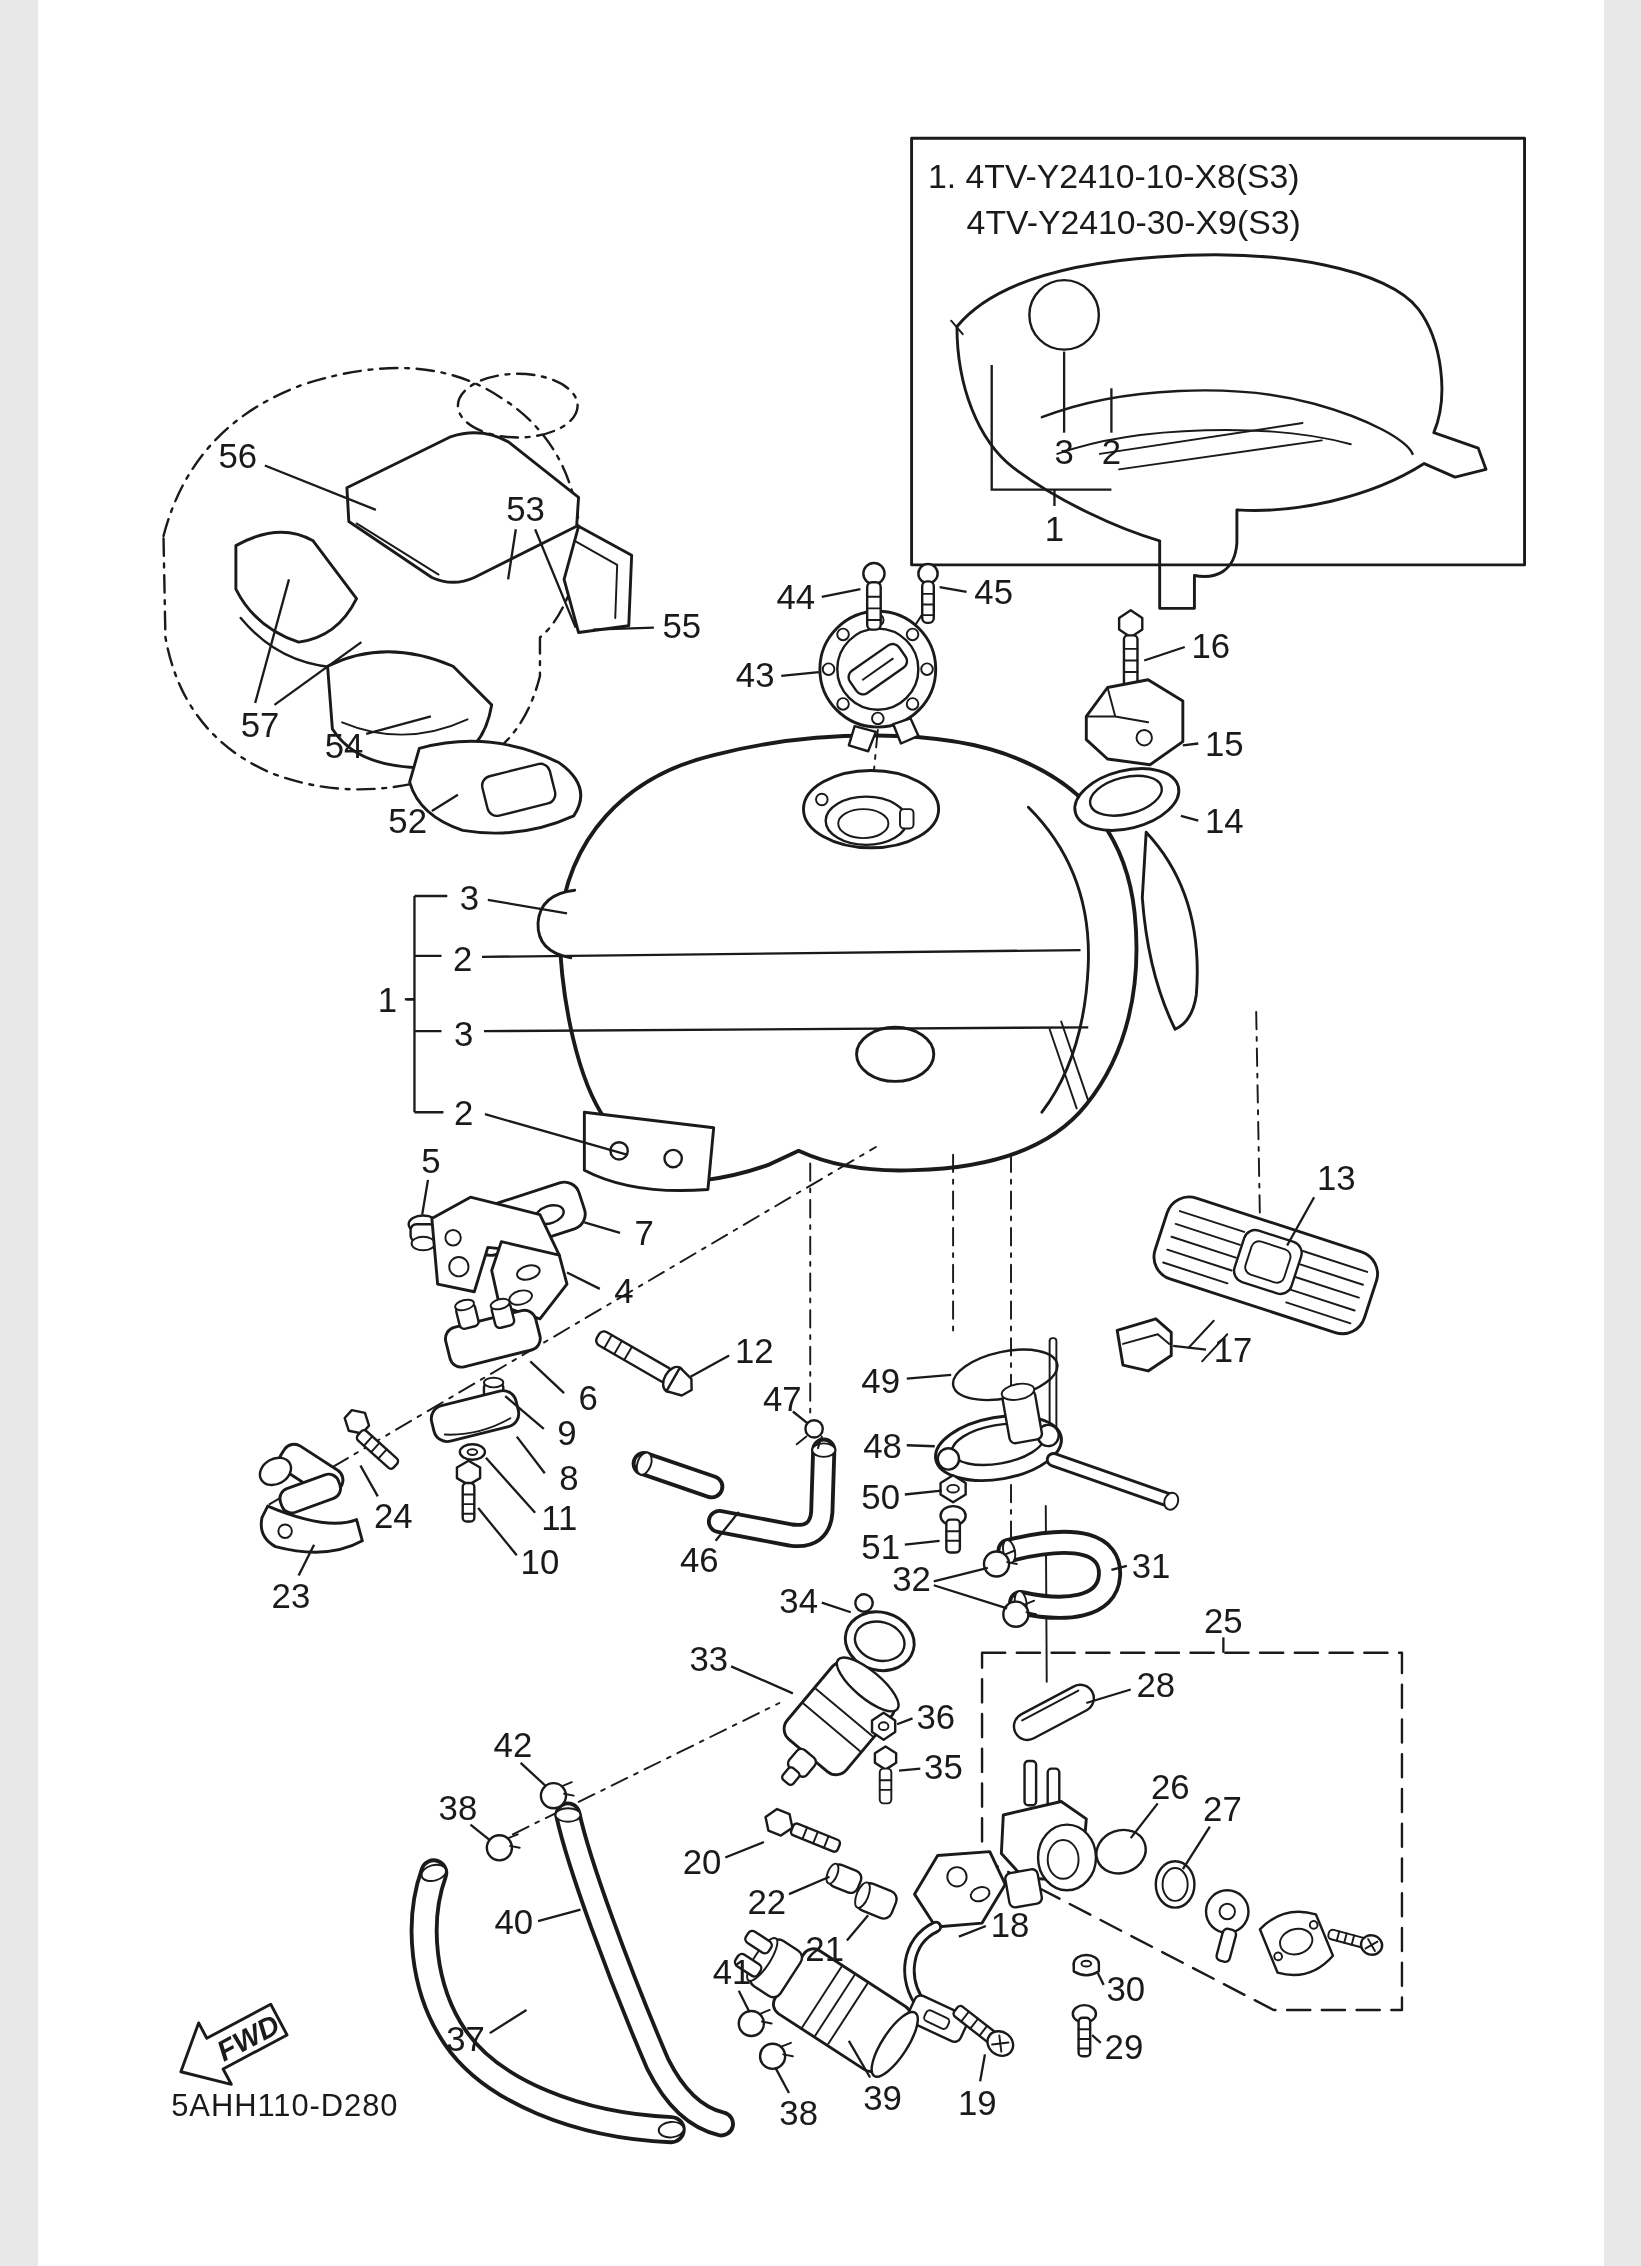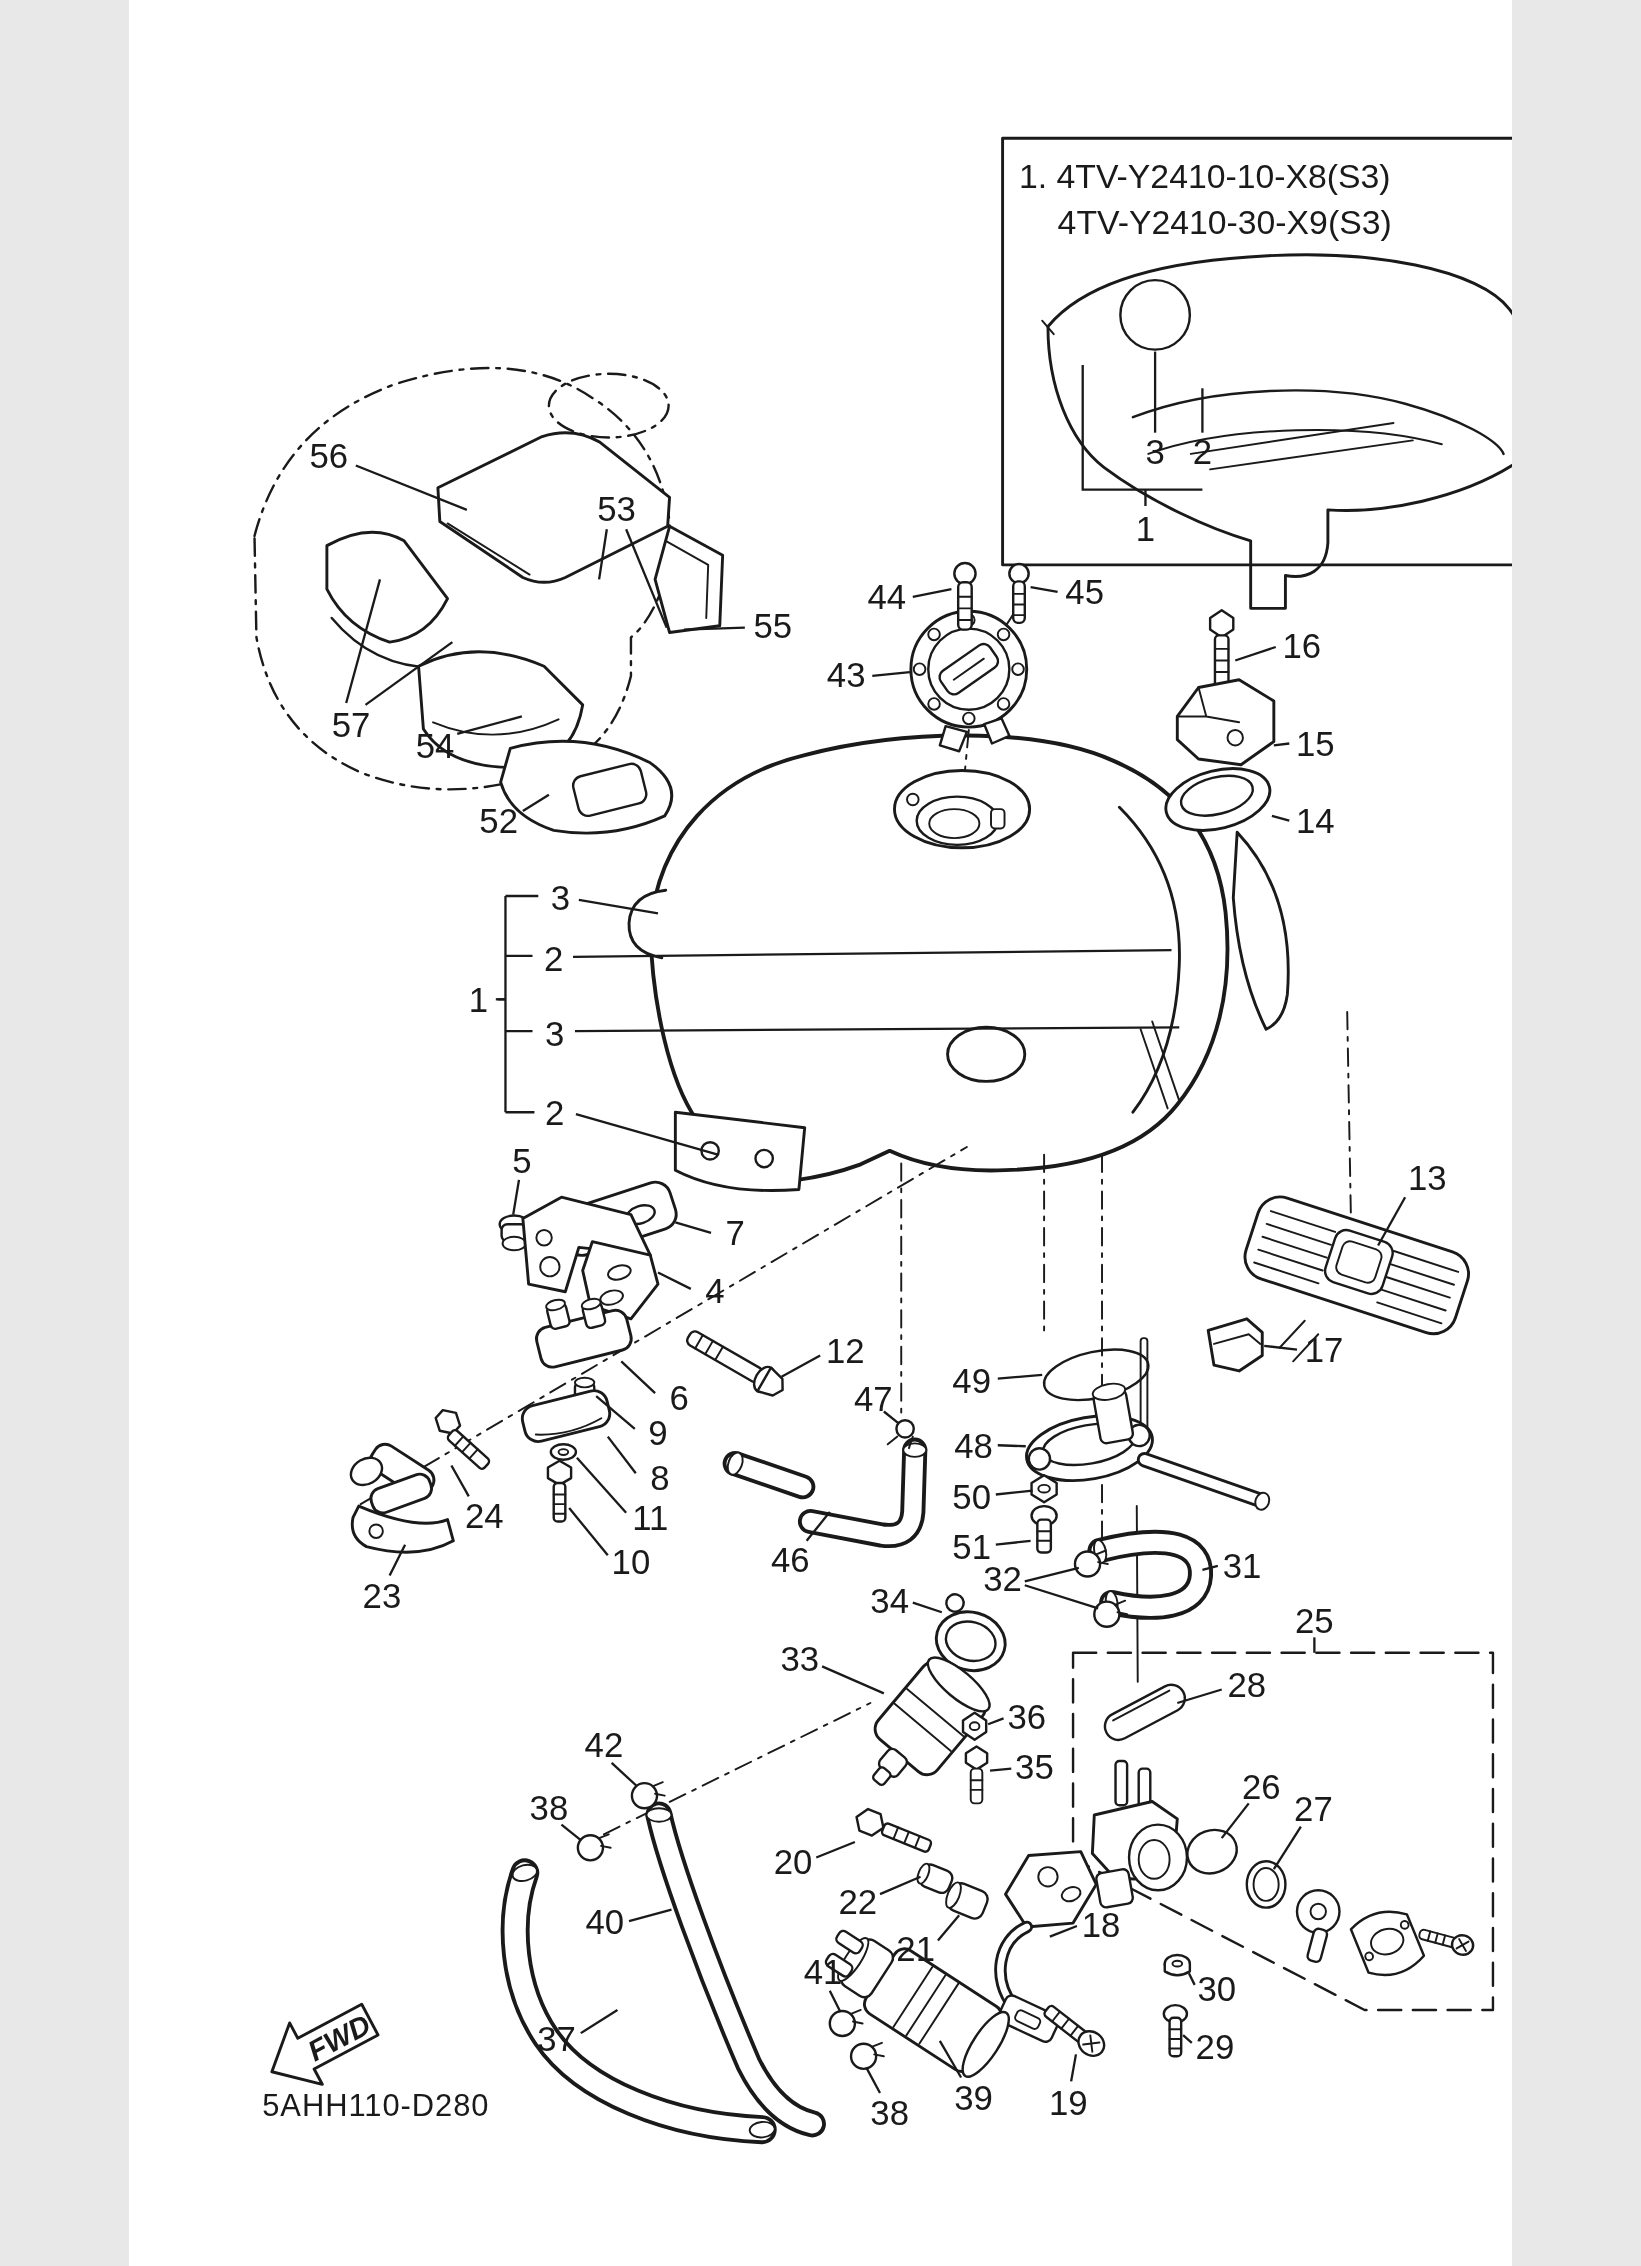--- a/index.html
+++ b/index.html
@@ -1,16 +1,16 @@
 <!DOCTYPE html>
 <html><head>
 <meta charset="utf-8">
 <style>
   html,body{margin:0;padding:0;background:#e8e8e8;}
-  .page{width:1383px;height:2266px;background:#ffffff;margin:0 auto;position:relative;overflow:hidden;}
+  .page{width:1566px;height:2266px;background:#ffffff;margin:0 auto;position:relative;overflow:hidden;}
   svg{display:block;}
   svg text{font-family:"Liberation Sans","DejaVu Sans",sans-serif;fill:#1a1a1a;}
   .callout{font-size:36px;}
   .inset-title{font-size:35px;}
   .footer-code{font-size:32px;letter-spacing:1px;}
   .fwd-label{font-size:30px;font-weight:bold;font-style:italic;}
   .ln{stroke:#1a1a1a;fill:none;stroke-linecap:round;stroke-linejoin:round;}
   .w2{stroke-width:2;} .w25{stroke-width:2.5;} .w3{stroke-width:3;} .w4{stroke-width:4;}
   .fw{fill:#ffffff;}
   .dash{stroke-dasharray:18 8 4 8;}

